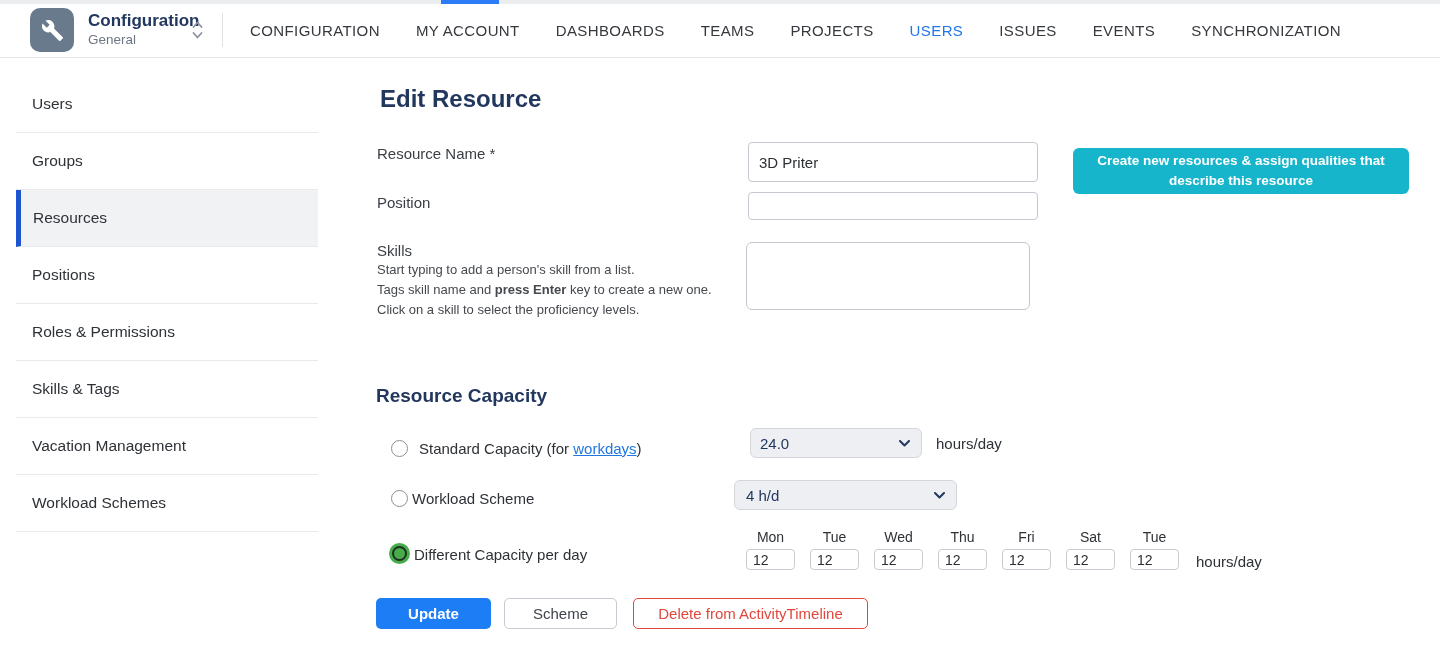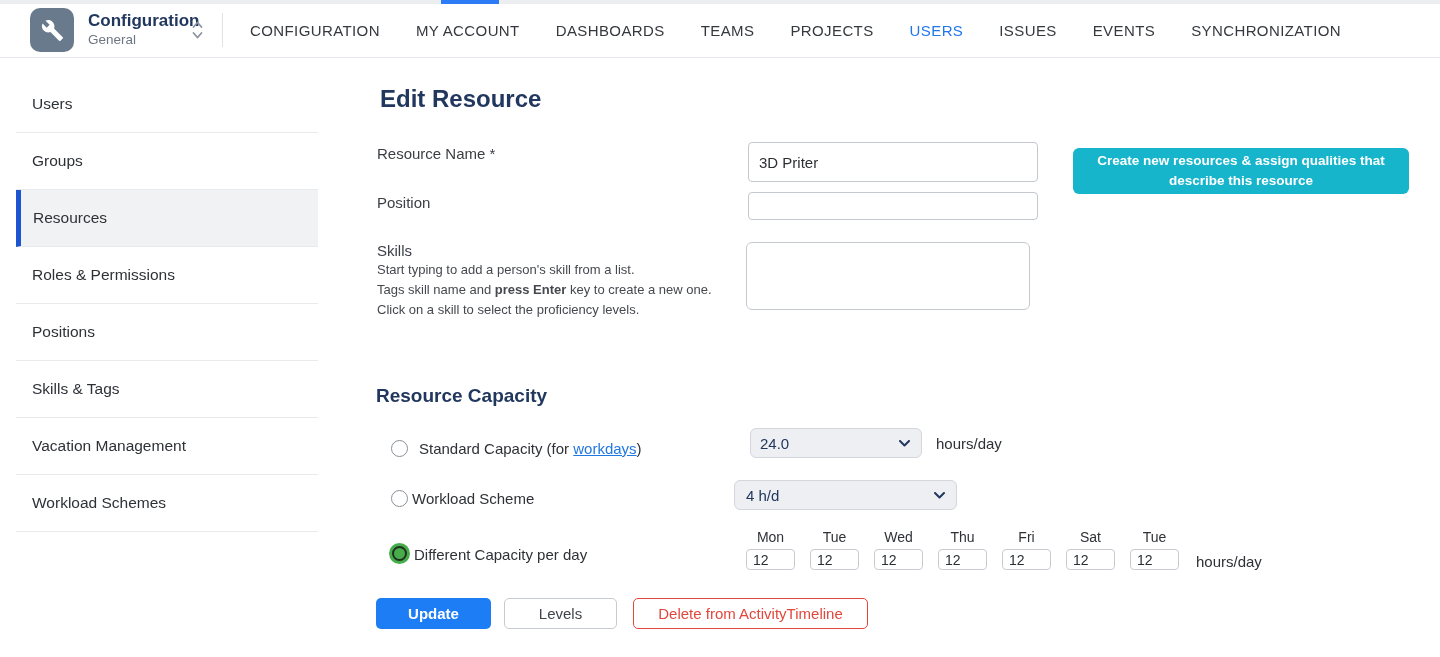--- a/index.html
+++ b/index.html
@@ -191,22 +191,22 @@
   <a class="nav-item">ISSUES</a>
   <a class="nav-item">EVENTS</a>
   <a class="nav-item">SYNCHRONIZATION</a>
 </nav>
 <div class="abs header-line"></div>
 
 <aside class="abs sidebar">
   <div class="side-item">Users</div>
   <div class="side-item">Groups</div>
   <div class="side-item active">Resources</div>
+  <div class="side-item">Positions</div>
   <div class="side-item">Roles &amp; Permissions</div>
-  <div class="side-item">Positions</div>
   <div class="side-item">Skills &amp; Tags</div>
   <div class="side-item">Vacation Management</div>
   <div class="side-item">Workload Schemes</div>
 </aside>
 
 <h1 class="abs page-title" style="margin:4px">Edit Resource</h1>
 
 <div class="abs field-label lbl-name">Resource Name *</div>
 <input class="abs txt-input in-name" type="text" value="3D Priter" style="">
 
@@ -275,14 +275,14 @@
     <input class="day-input" type="text" value="12" style="">
   </div>
   <div class="day-col" style="left:384px">
     <div class="day-label">Tue</div>
     <input class="day-input" type="text" value="12" style="">
   </div>
 </div>
 <div class="abs unit unit3">hours/day</div>
 
 <button class="abs btn btn-update">Update</button>
-<button class="abs btn btn-cancel">Levels</button>
+<button class="abs btn btn-cancel">Scheme</button>
 <button class="abs btn btn-delete">Delete from ActivityTimeline</button>
 
 </body></html>

